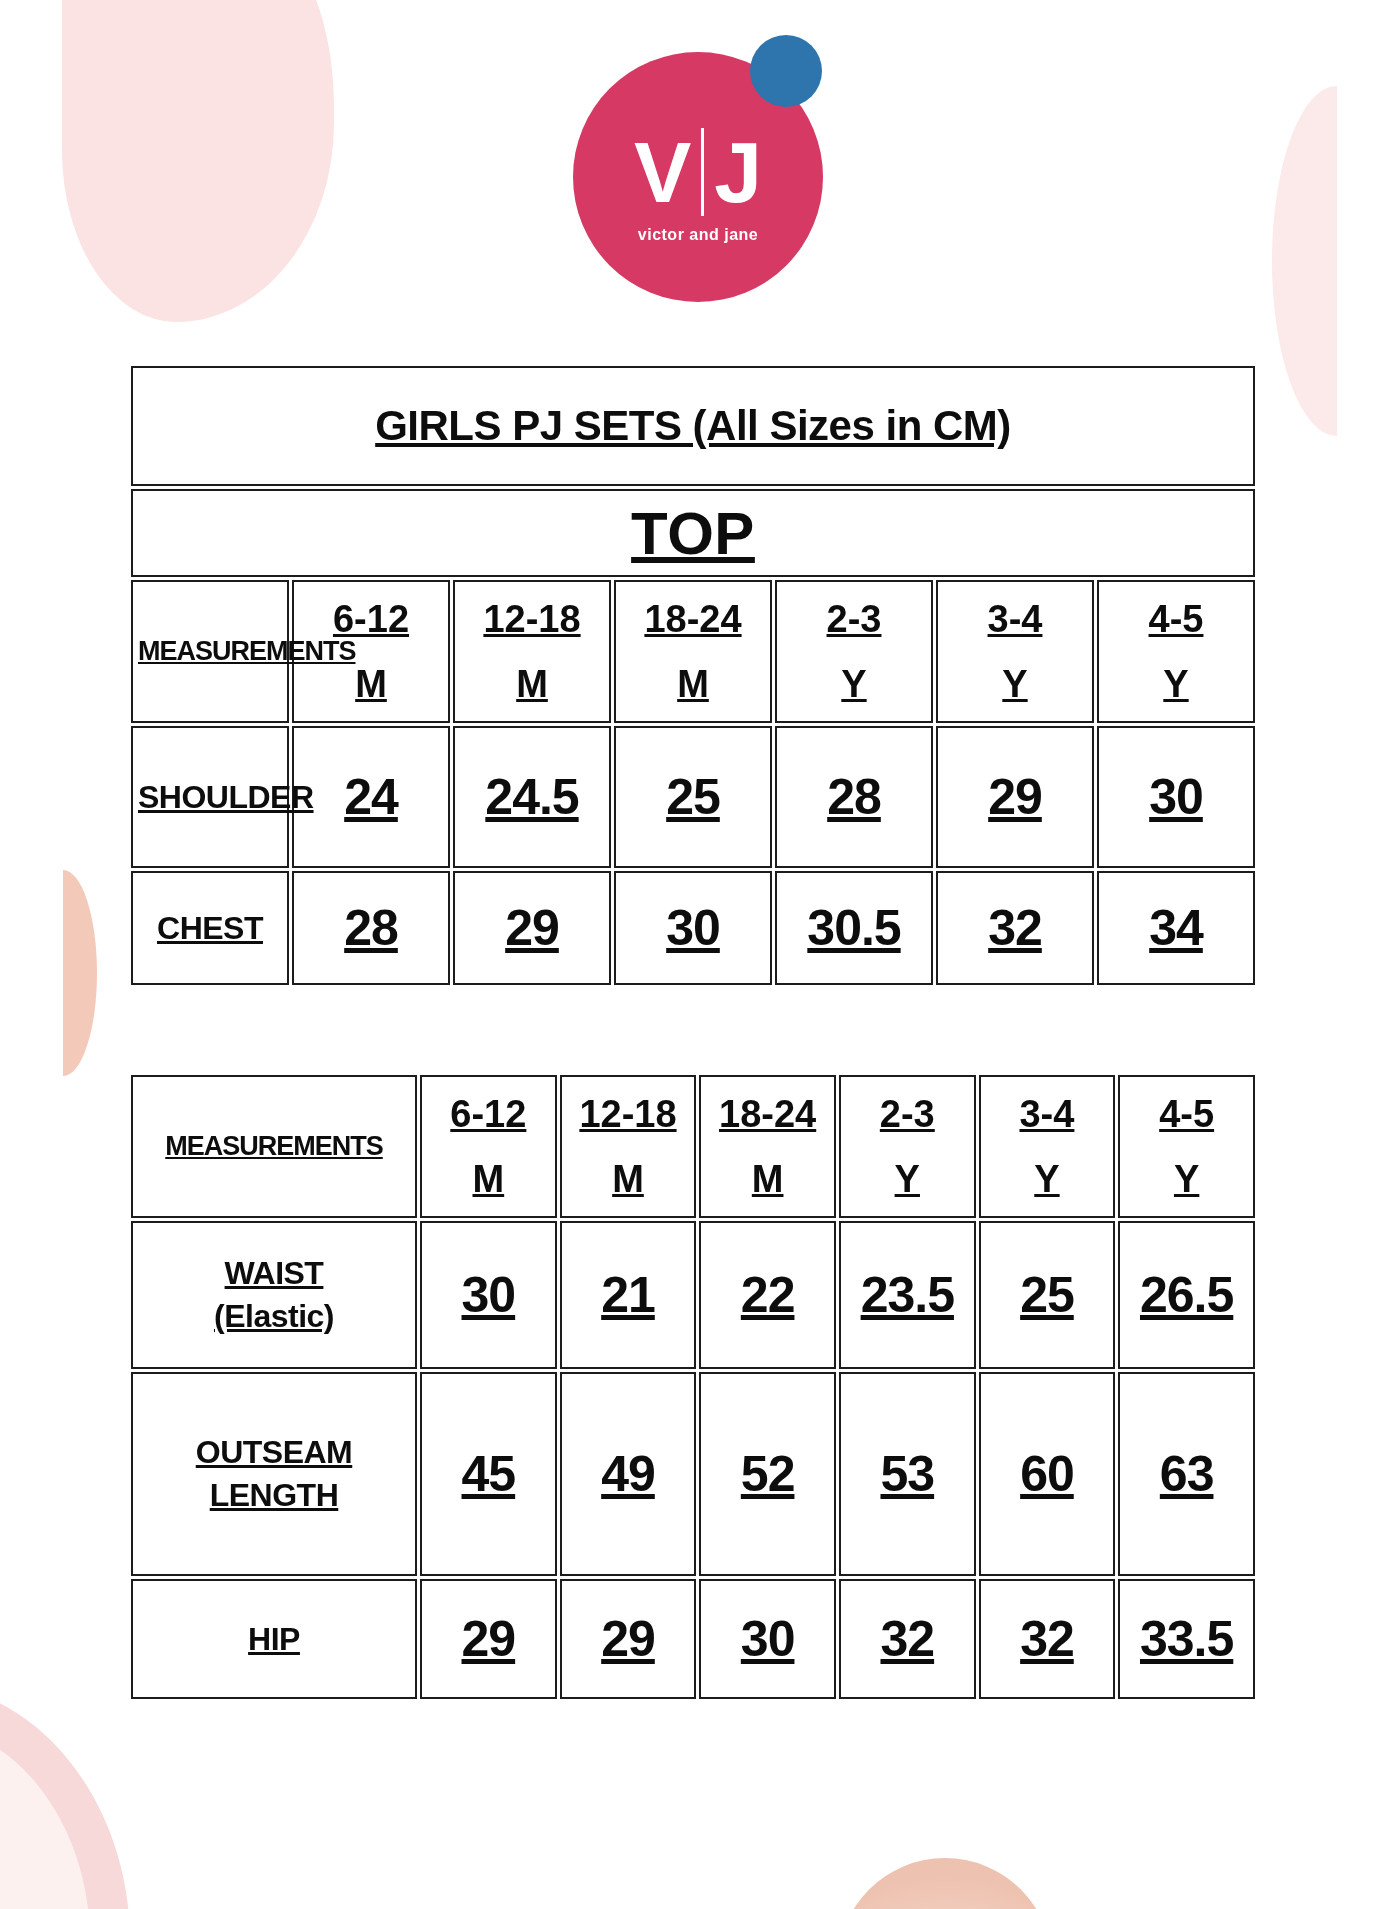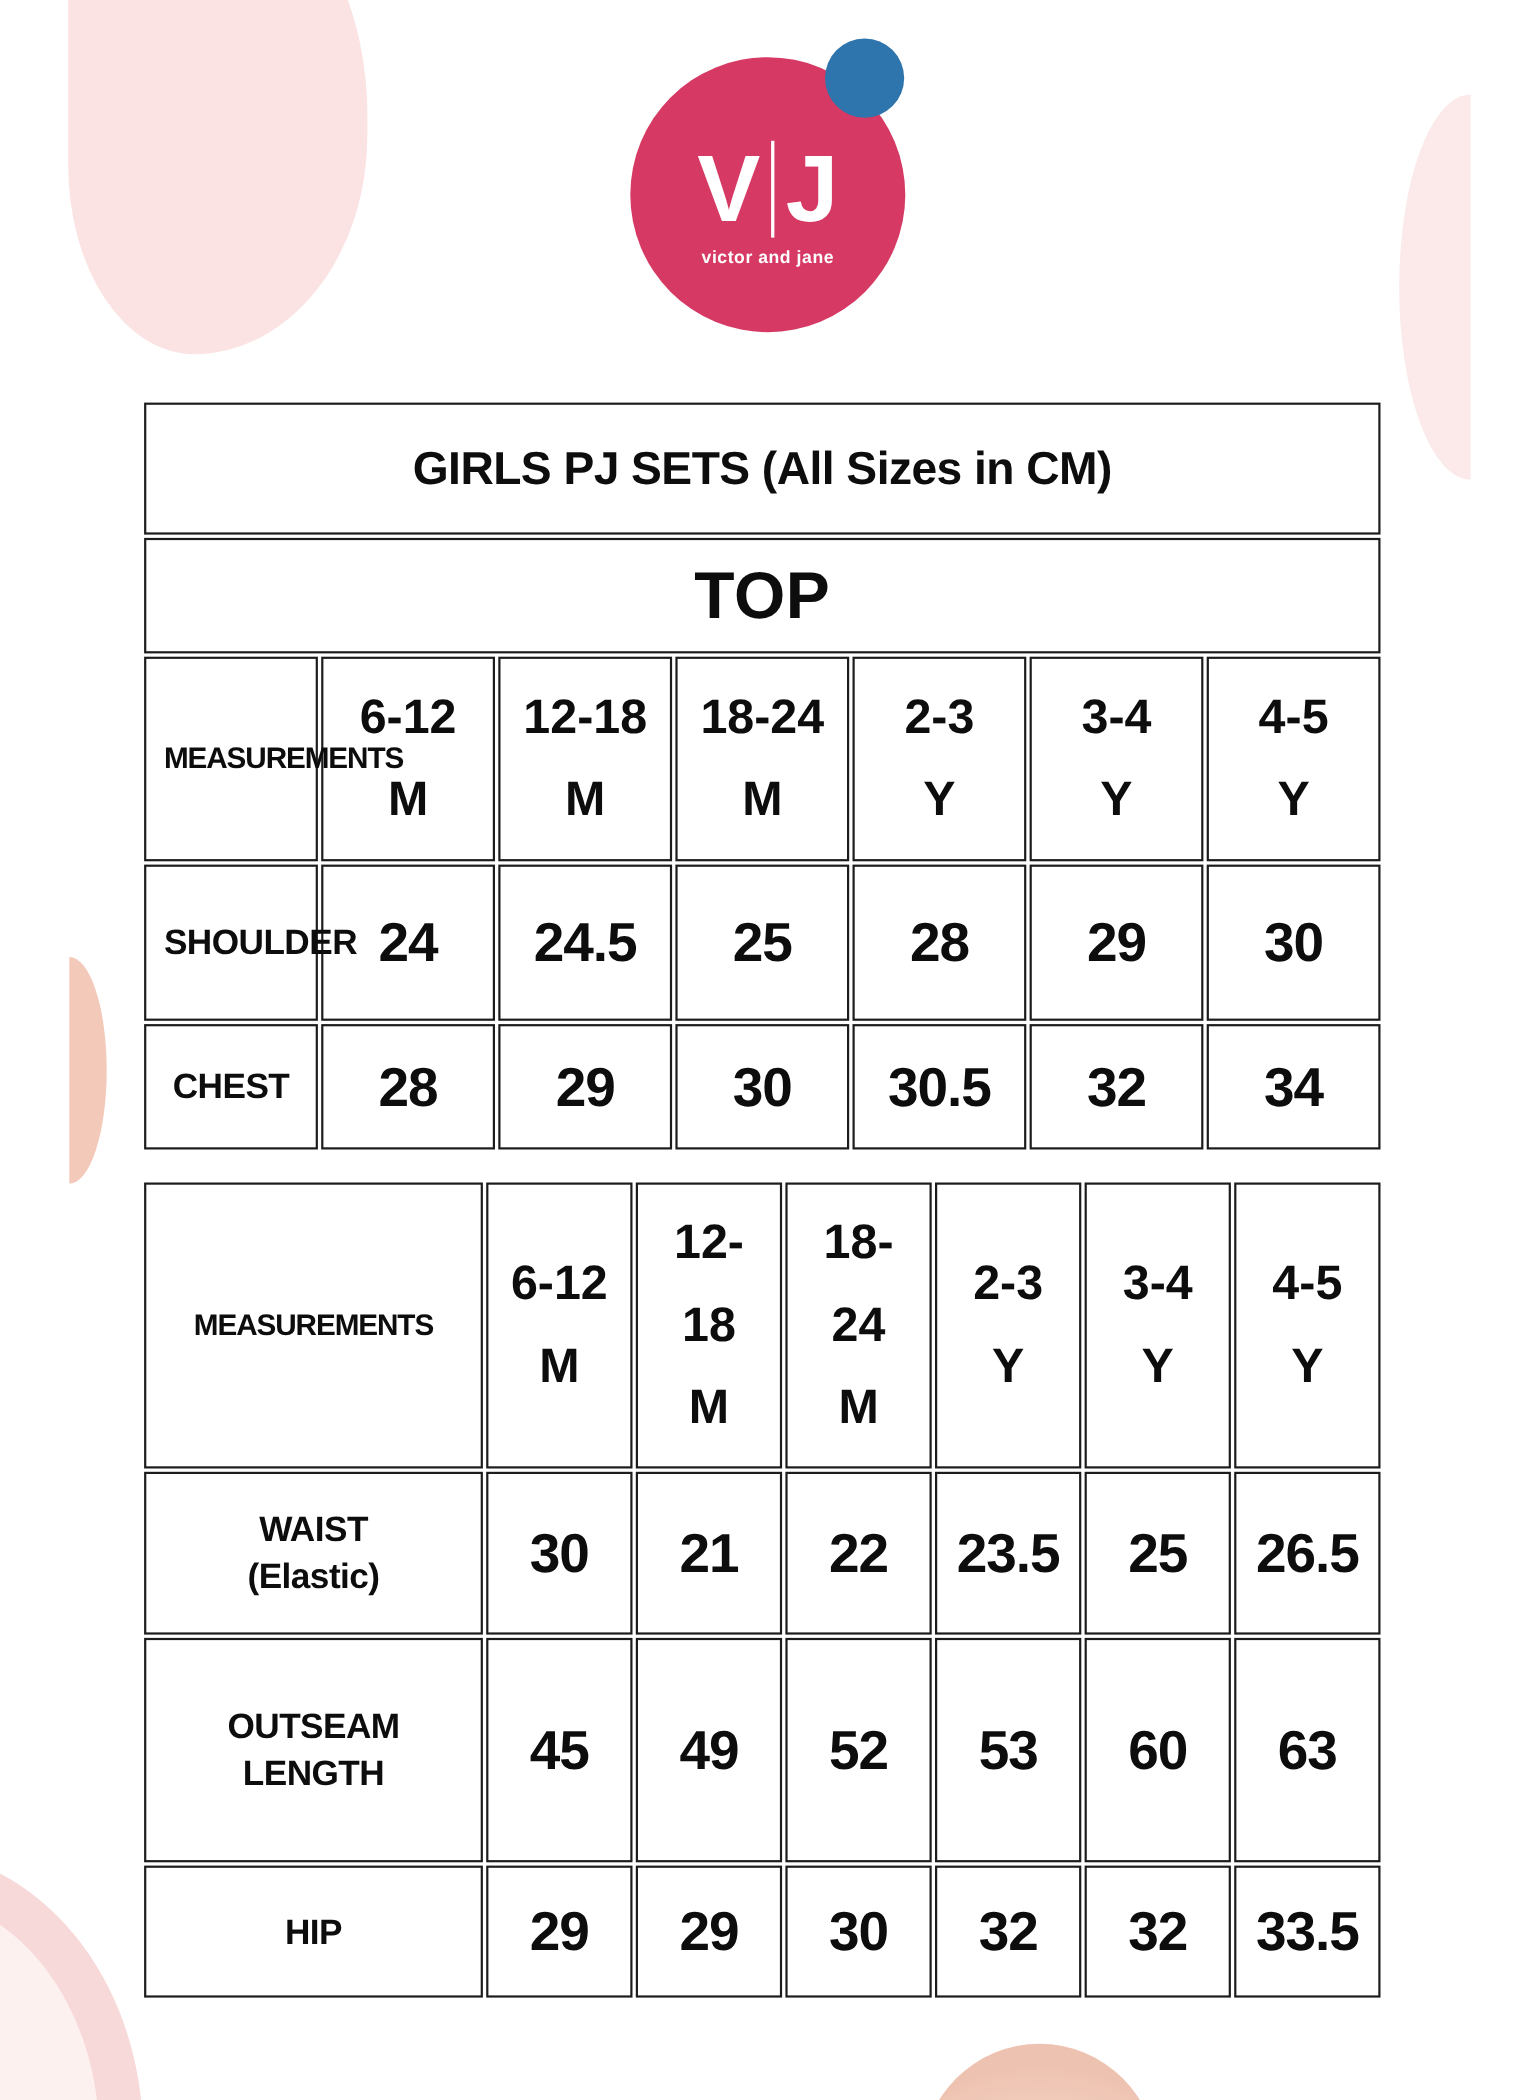--- a/index.html
+++ b/index.html
@@ -60,30 +60,31 @@
   }
   
   table.size-chart{
     position:absolute;left:128px;width:1130px;
     border-collapse:separate;border-spacing:3px;
     table-layout:fixed;
   }
   table.size-chart td{
     border:2px solid #1c1c1c;
     text-align:center;vertical-align:middle;
-    color:#0d0d0d;padding:16px;
+    color:#0d0d0d;padding:5px;
     background:#ffffff;
+    text-decoration:underline;
   }
   td.hdr{background:#d9d9d9;}
   .chart-top{top:363px;}
   .chart-bottom{top:1072px;}
   .title-cell{font-size:42px;font-weight:bold;letter-spacing:-0.5px;}
   .section-cell{font-size:60px;font-weight:bold;letter-spacing:0.5px;}
   .meas-cell{font-size:27px;font-weight:bold;letter-spacing:-1px;}
-  .size-cell{font-size:44px;font-weight:bold;line-height:1.7;}
+  .size-cell{font-size:38px;font-weight:bold;line-height:1.7;}
   .size-cell span{display:block;}
   .label-cell{font-size:32px;font-weight:bold;letter-spacing:-0.5px;line-height:1.35;}
   .label-cell span{display:block;}
   .value-cell{font-size:50px;font-weight:bold;letter-spacing:-1px;}
 </style>
 </head>
 <body>
 
 <div class="blob blob-top-left"></div>
 <div class="blob blob-right-lens"></div>

